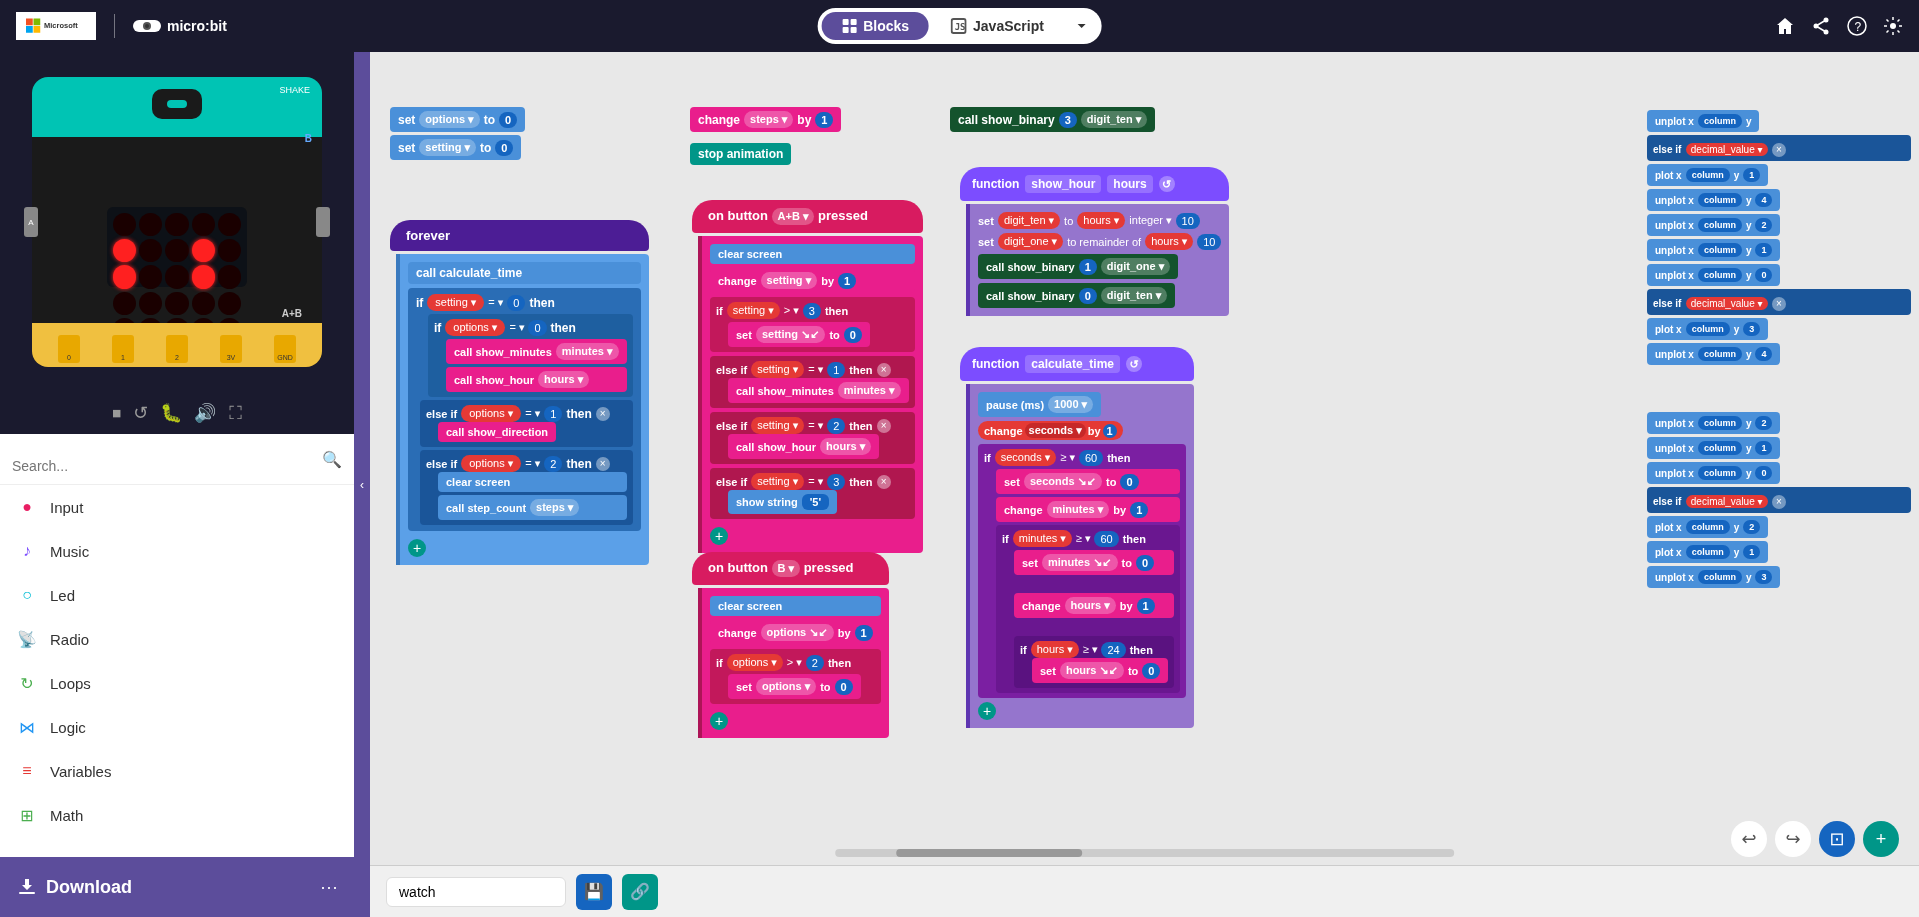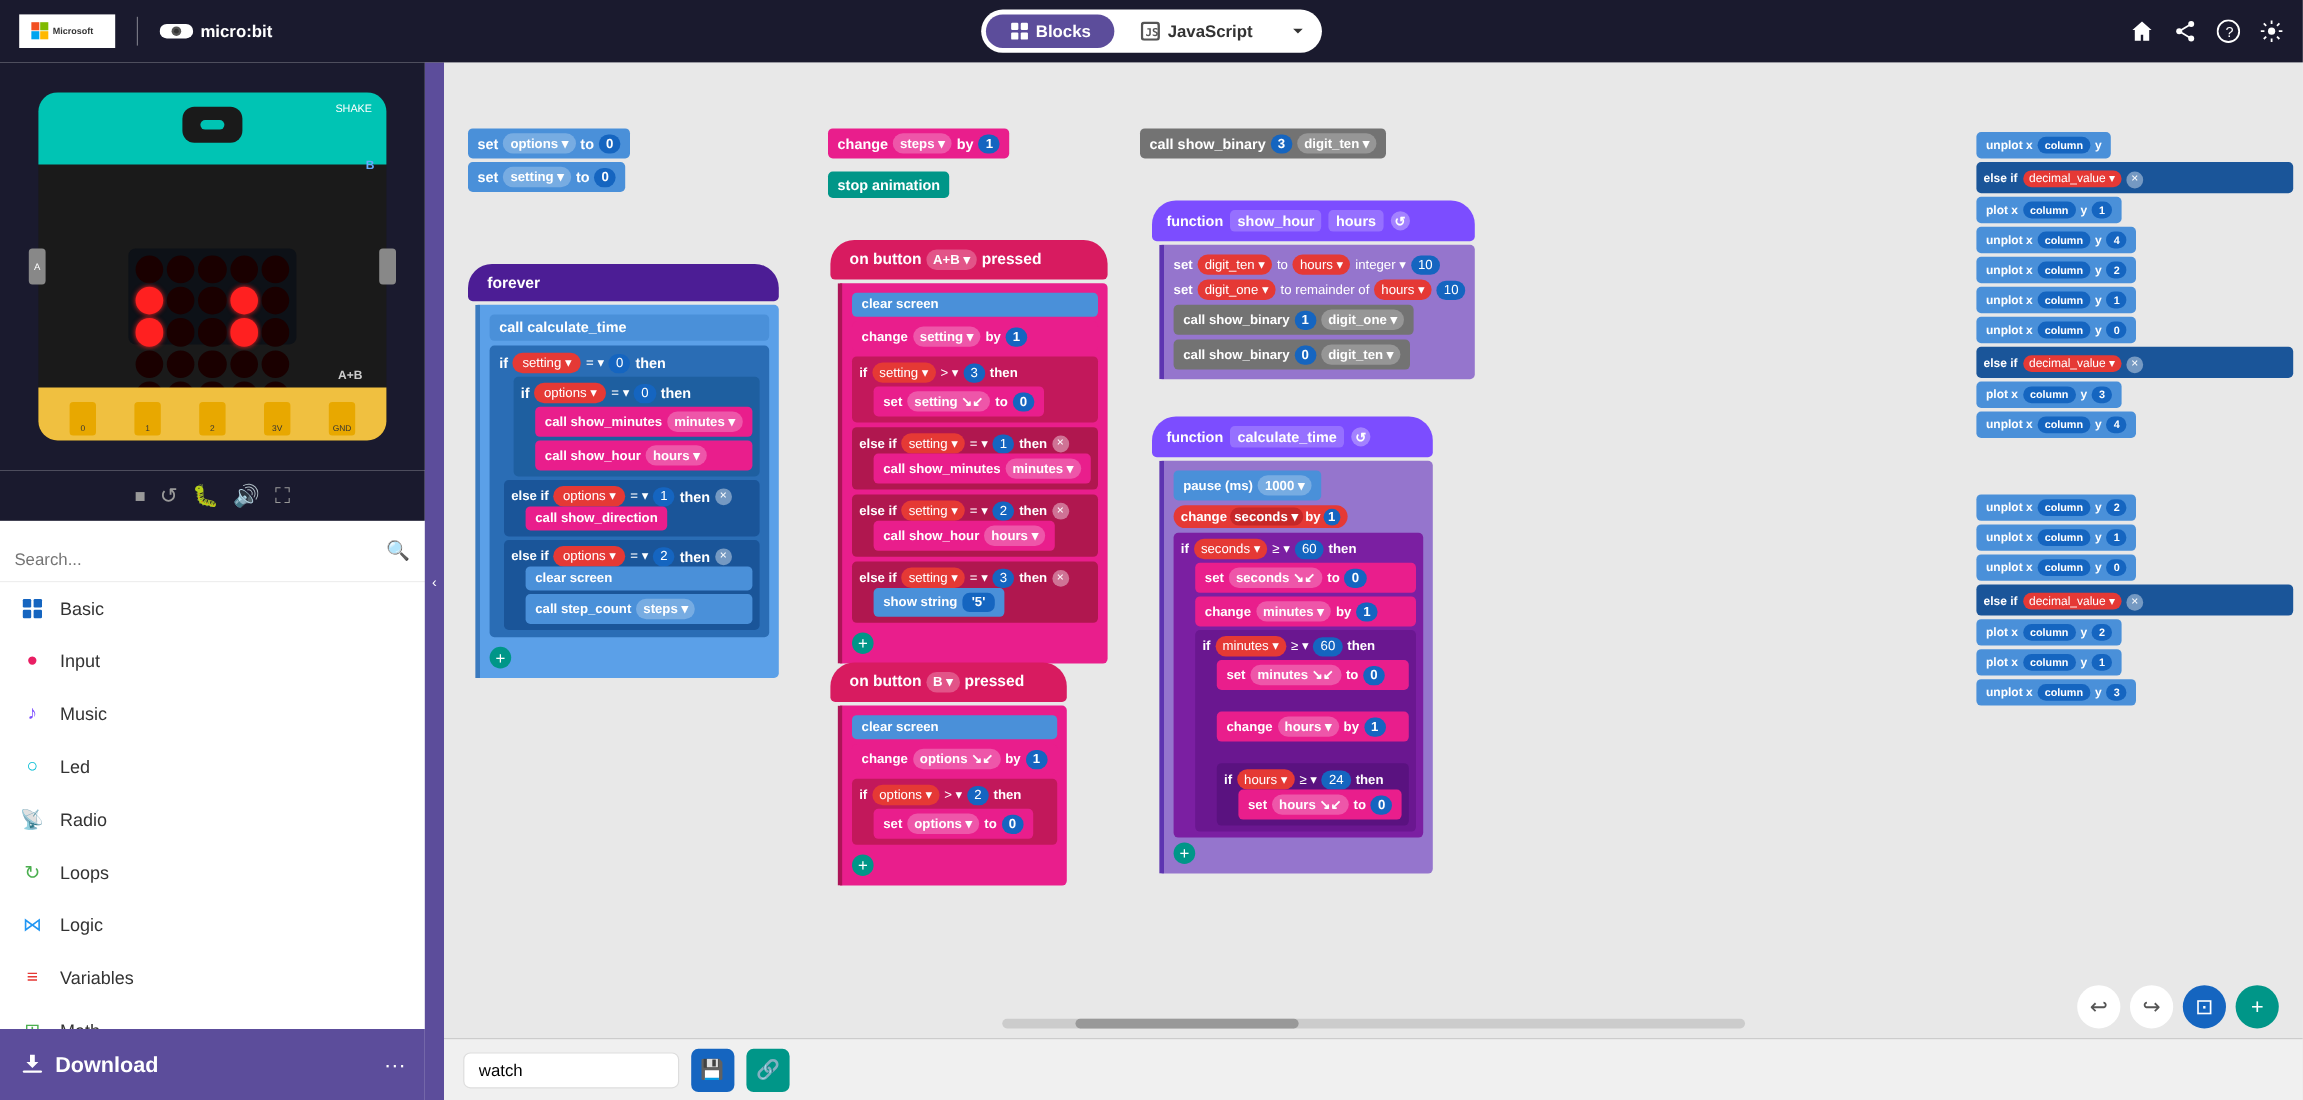--- a/index.html
+++ b/index.html
@@ -341,21 +341,21 @@
       position: absolute;
       top: 0; left: 0; right: 0; bottom: 0;
       overflow: hidden;
     }
 
     
     .block { border-radius: 4px; padding: 4px 8px; font-size: 12px; font-weight: 600; color: white; display: inline-flex; align-items: center; gap: 4px; white-space: nowrap; }
     .block-blue { background: #4a90d9; }
     .block-teal { background: #009688; }
     .block-pink { background: #e91e8c; }
-    .block-purple { background: #737373; }
+    .block-purple { background: #14532d; }
 
     .block-group {
       position: absolute;
       display: flex;
       flex-direction: column;
       gap: 3px;
     }
     .block-row {
       display: flex;
       align-items: center;
@@ -677,31 +677,20 @@
       <button class="sim-btn">⛶</button>
     </div>
 
     <div class="sidebar">
       <div class="sidebar-search">
         <input type="text" placeholder="Search..." style="">
         <button style="background:none;border:none;cursor:pointer;font-size:16px;">🔍</button>
       </div>
 
       <div class="sidebar-item">
-        <div class="item-icon" style="color:#1565c0;">
-          <svg width="18" height="18" viewBox="0 0 18 18" fill="#1565c0">
-            <rect x="1" y="1" width="7" height="7" rx="1"></rect>
-              <rect x="10" y="1" width="7" height="7" rx="1"></rect>
-            <rect x="1" y="10" width="7" height="7" rx="1"></rect>
-              <rect x="10" y="10" width="7" height="7" rx="1"></rect>
-          </svg>
-        </div>
-        <span>Basic</span>
-      </div>
-      <div class="sidebar-item">
         <div class="item-icon" style="color:#e91e63;">●</div>
         <span>Input</span>
       </div>
       <div class="sidebar-item">
         <div class="item-icon" style="color:#7c4dff;">♪</div>
         <span>Music</span>
       </div>
       <div class="sidebar-item">
         <div class="item-icon" style="color:#00bcd4;">○</div>
         <span>Led</span>

